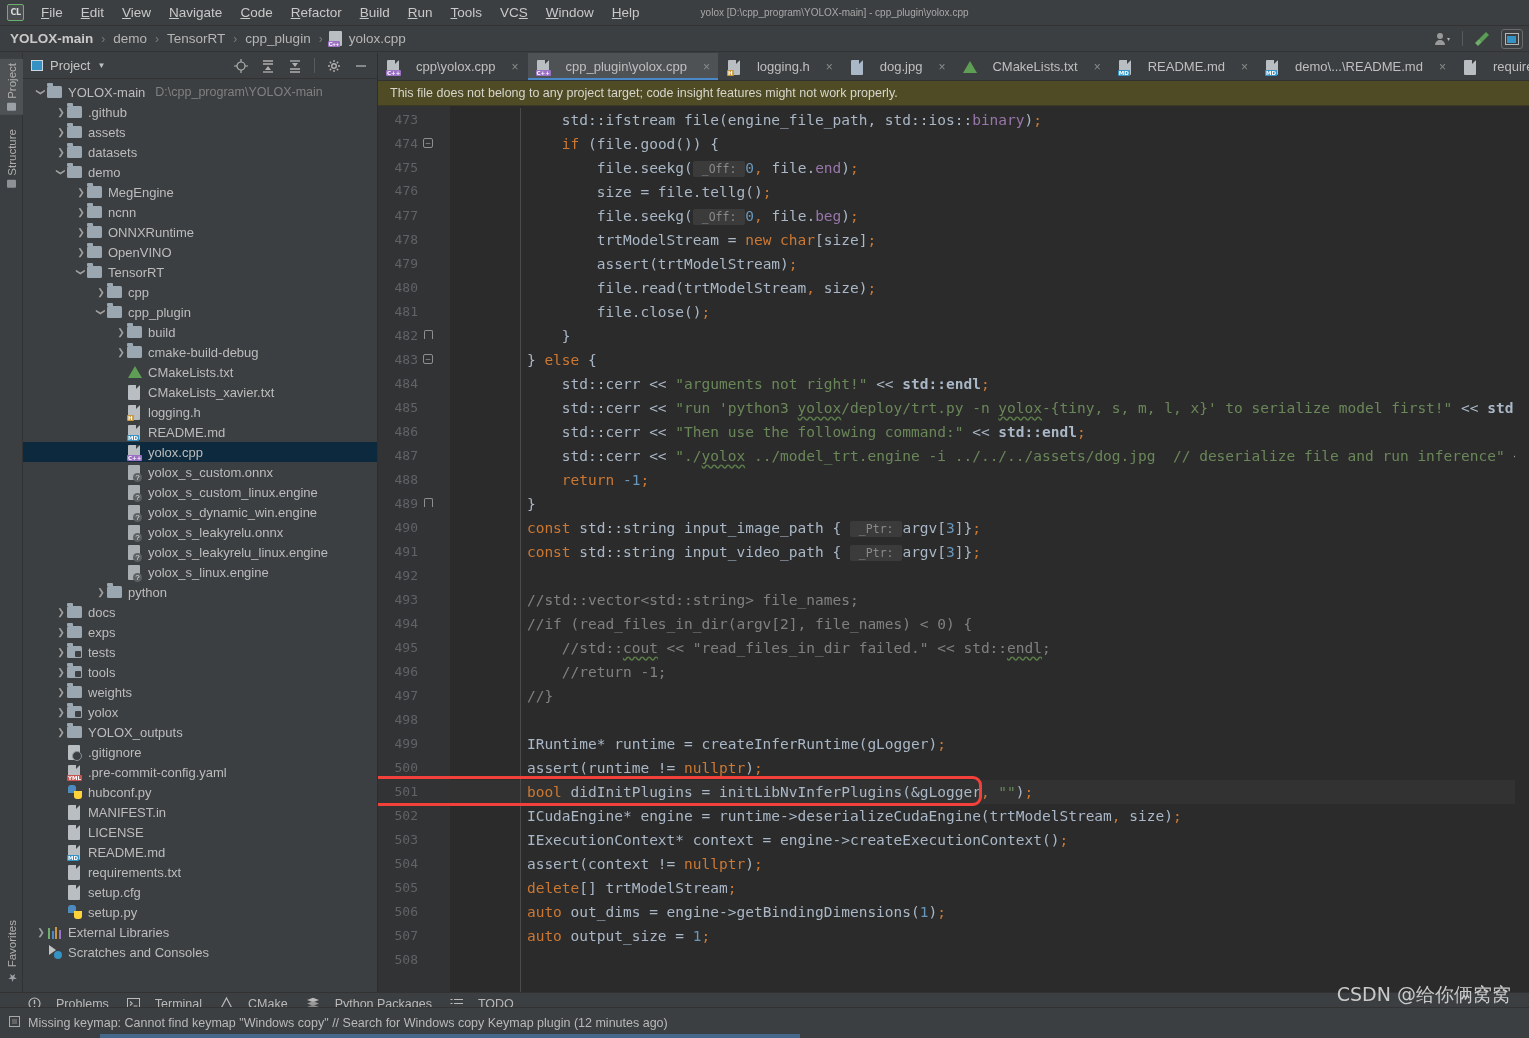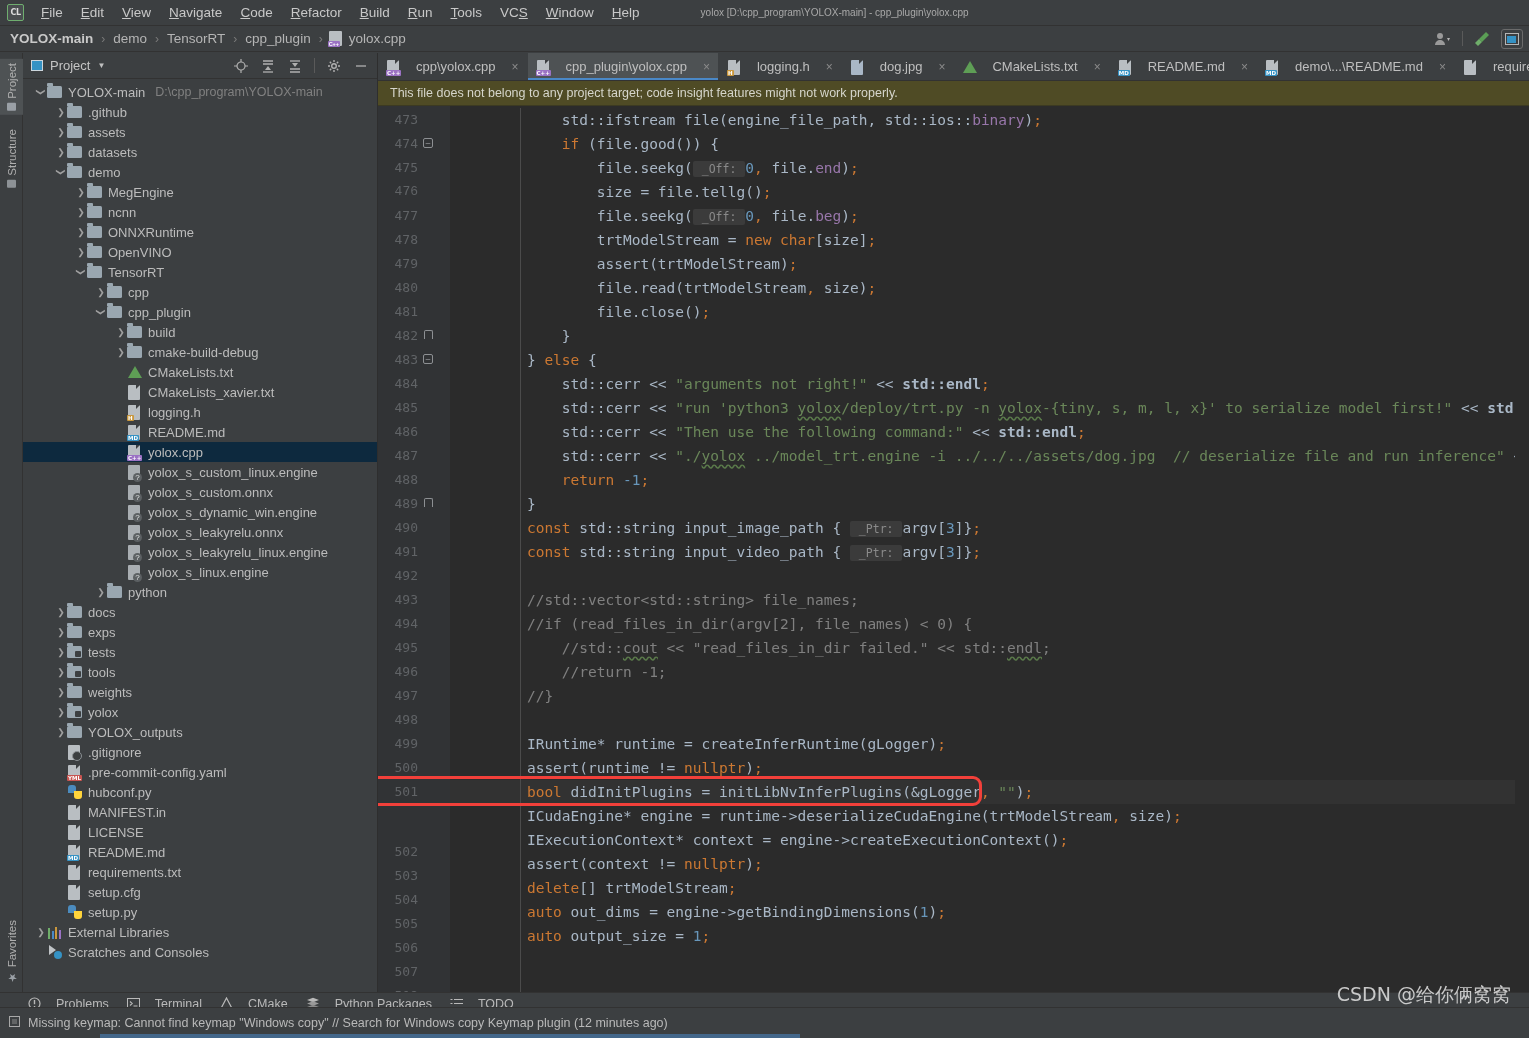--- a/index.html
+++ b/index.html
@@ -477,28 +477,28 @@
               <span class="badge cpp">C++</span>
             </div>
           </span>
           <span class="lbl">yolox.cpp</span>
         </div>
         <div class="row" style="padding-left: 92px;">
           <span class="arrow none">&nbsp;</span>
           <span class="ic">
             <div class="unkic"></div>
           </span>
+          <span class="lbl">yolox_s_custom.onnx</span>
+        </div>
+        <div class="row" style="padding-left: 92px;">
+          <span class="arrow none">&nbsp;</span>
+          <span class="ic">
+            <div class="unkic"></div>
+          </span>
           <span class="lbl">yolox_s_custom_linux.engine</span>
-        </div>
-        <div class="row" style="padding-left: 92px;">
-          <span class="arrow none">&nbsp;</span>
-          <span class="ic">
-            <div class="unkic"></div>
-          </span>
-          <span class="lbl">yolox_s_custom.onnx</span>
         </div>
         <div class="row" style="padding-left: 92px;">
           <span class="arrow none">&nbsp;</span>
           <span class="ic">
             <div class="unkic"></div>
           </span>
           <span class="lbl">yolox_s_dynamic_win.engine</span>
         </div>
         <div class="row" style="padding-left: 92px;">
           <span class="arrow none">&nbsp;</span>
@@ -770,21 +770,21 @@
           <div class="gl" style="position: relative;">492</div>
           <div class="gl" style="position: relative;">493</div>
           <div class="gl" style="position: relative;">494</div>
           <div class="gl" style="position: relative;">495</div>
           <div class="gl" style="position: relative;">496</div>
           <div class="gl" style="position: relative;">497</div>
           <div class="gl" style="position: relative;">498</div>
           <div class="gl" style="position: relative;">499</div>
           <div class="gl" style="position: relative;">500</div>
           <div class="gl" style="position: relative;">501</div>
-          <div class="gl" style="position: relative; margin-top: 36px;">502</div>
+          <div class="gl" style="position: relative;">502</div>
           <div class="gl" style="position: relative;">503</div>
           <div class="gl" style="position: relative;">504</div>
           <div class="gl" style="position: relative;">505</div>
           <div class="gl" style="position: relative;">506</div>
           <div class="gl" style="position: relative;">507</div>
           <div class="gl" style="position: relative;">508</div>
         </div>
       <div class="code" id="code-holder">
         <div class="indent-guide"></div>
       <div class="cl"><span style="white-space:pre">        </span>std::ifstream file(engine_file_path, std::ios::<span class="field">binary</span>)<span class="kw">;</span></div>

